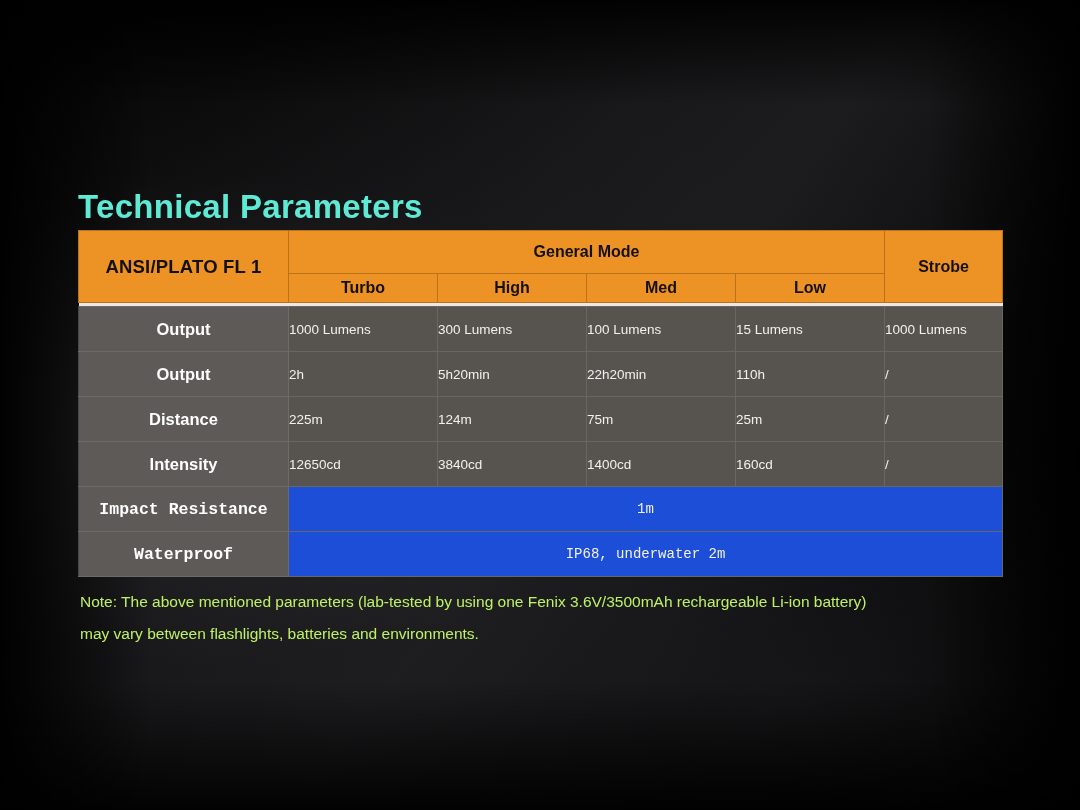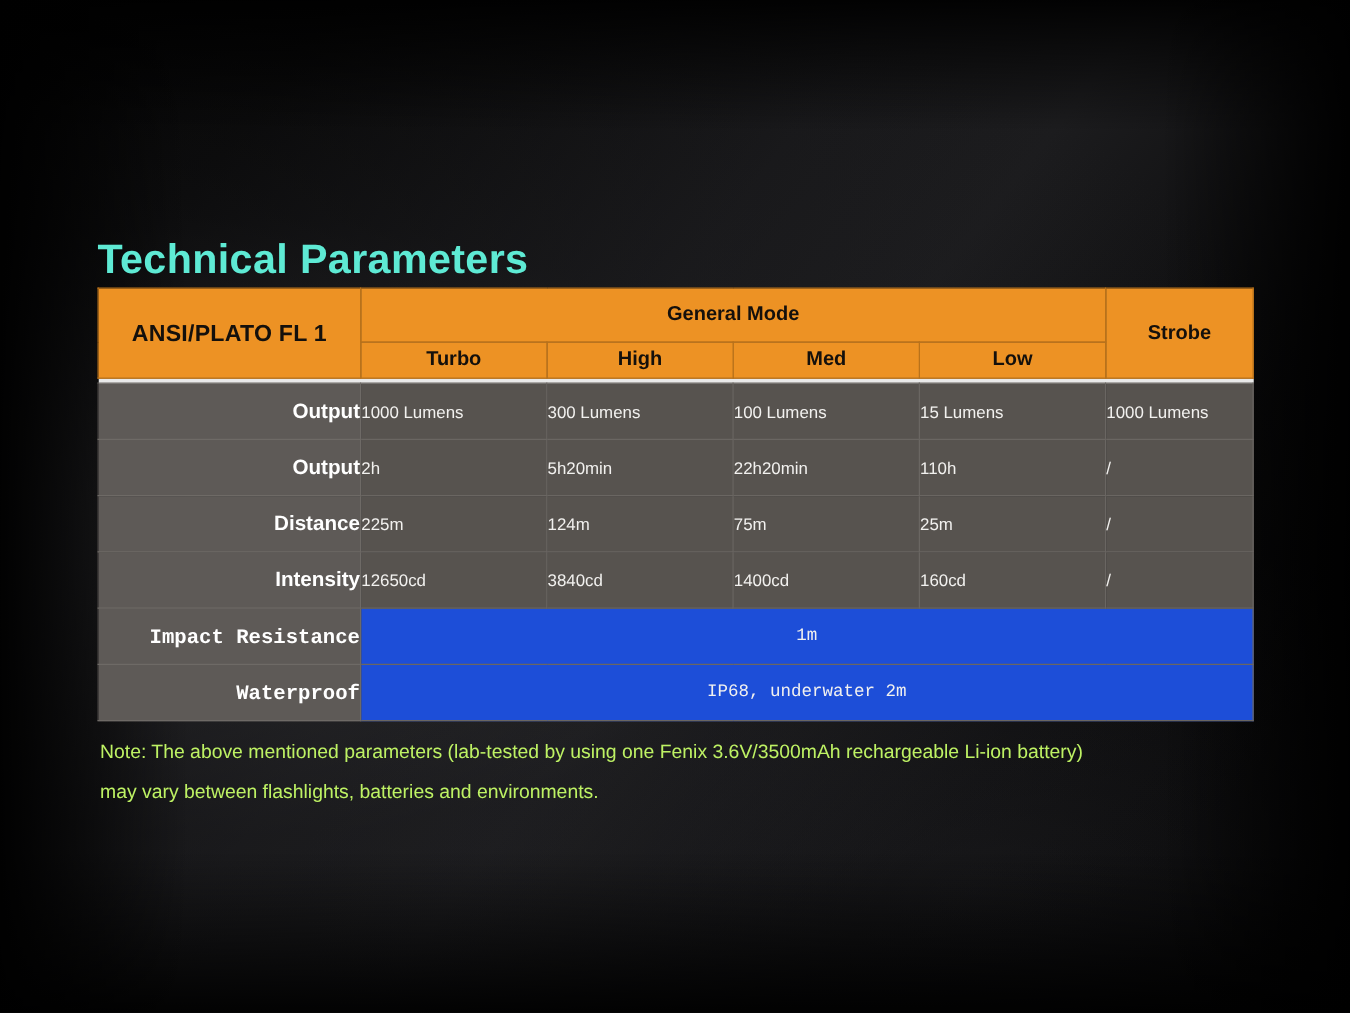--- a/index.html
+++ b/index.html
@@ -100,21 +100,21 @@
     padding: 0;
     border: none;
   }
 
   
   .rlabel {
     background: #5e5a57;
     color: #ffffff;
     font-weight: bold;
     font-size: 16.5px;
-    text-align: right;
+    text-align: center;
     border: 1px solid #6e6a66;
     border-left-color: #4a4644;
   }
   .cell {
     background: #57534f;
     color: #f2f1ef;
     font-size: 13.5px;
     text-align: left;
     border: 1px solid #6a6662;
     font-weight: normal;

